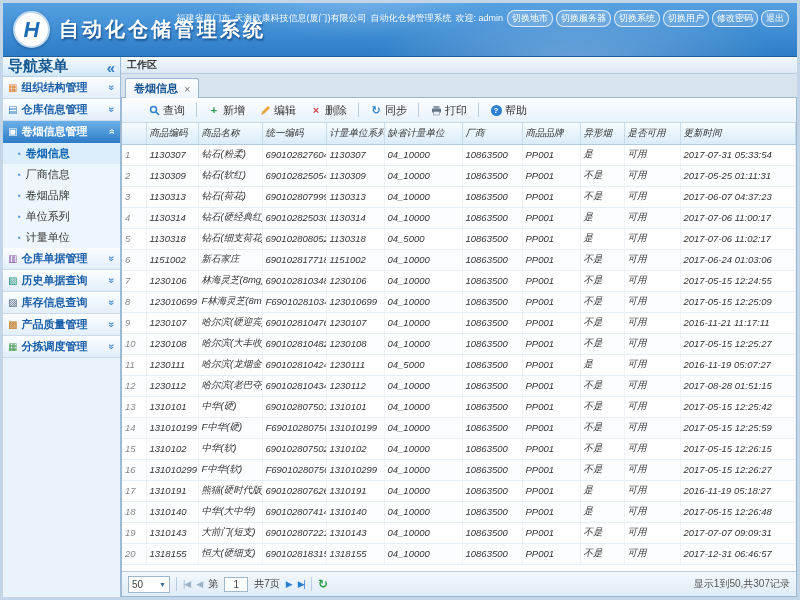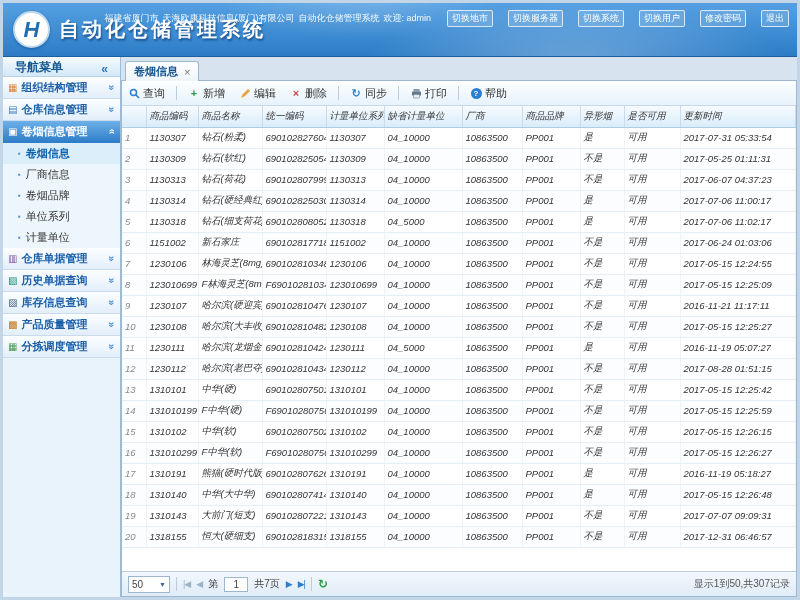--- a/index.html
+++ b/index.html
@@ -23,30 +23,30 @@
   .logo-area { position: absolute; left: 10px; top: 8px; display: flex; align-items: center; gap: 9px; }
   .logo-circle {
     width: 37px; height: 37px; border-radius: 50%; background: #fff; color: #1e6db5;
     font-weight: bold; font-style: italic; font-size: 22px;
     display: flex; align-items: center; justify-content: center;
     border: 2px solid #bcd9f0; box-shadow: 0 1px 3px rgba(0,40,90,.4);
   }
   .app-title { font-size: 20px; font-weight: bold; letter-spacing: 3px; text-shadow: 1px 2px 2px rgba(0,40,90,.55); }
   .header-right { position: absolute; top: 7px; right: 8px; font-size: 9px; display: flex; align-items: center; gap: 4px; white-space: nowrap; }
   .hinfo { opacity: .95; }
-  .hbtn { border: 1px solid rgba(255,255,255,.75); border-radius: 2px; padding: 1px 4px; background: rgba(255,255,255,.14); cursor: pointer; margin-left: 12px; }
+  .hbtn { border: 1px solid rgba(255,255,255,.75); border-radius: 8px; padding: 1px 4px; background: rgba(255,255,255,.14); cursor: pointer; }
 
   
   .main { flex: 1; display: flex; min-height: 0; }
 
   .sidebar { width: 118px; flex: 0 0 118px; background: #e9f3fc; border-right: 1px solid #9fbcd6; display: flex; flex-direction: column; }
   .sidebar-header {
     flex: 0 0 20px; background: linear-gradient(#f4fafe, #d3e8f8); border-bottom: 1px solid #b9d2e6;
-    color: #13568f; font-weight: bold; font-size: 12px;
-    display: flex; align-items: flex-end; justify-content: space-between; padding: 0 12px;
+    color: #13568f; font-weight: bold; font-size: 15px;
+    display: flex; align-items: flex-end; justify-content: space-between; padding: 0 5px;
   }
   .collapse-icon { color: #2d7bc4; cursor: pointer; }
   .menu { flex: 1; overflow: hidden; }
   .group {
     height: 22px; display: flex; align-items: center; gap: 4px; padding: 0 5px;
     background: linear-gradient(#fcfeff, #e2eefa); border-bottom: 1px solid #cadcec;
     color: #1a5fa8; font-size: 11px; font-weight: bold; cursor: pointer; white-space: nowrap; overflow: hidden;
   }
   .group .chev { margin-left: auto; color: #4a90d9; font-size: 10px; transform: rotate(90deg); }
   .group.active { background: linear-gradient(#6cb0e8, #2f7ec9); color: #fff; border-bottom-color: #2f7ec9; }
@@ -69,21 +69,21 @@
     height: 20px; background: linear-gradient(#ffffff, #eef5fb); border: 1px solid #9cb8d0; border-bottom: none;
     border-radius: 3px 3px 0 0; font-size: 11px; color: #14538f; font-weight: bold;
     display: flex; align-items: center; gap: 6px; padding: 0 8px; position: relative; top: 1px;
   }
   .tab-close { color: #777; font-weight: normal; cursor: pointer; }
 
   .panel { flex: 1; background: #fff; border: 1px solid #9cb8d0; border-top: none; display: flex; flex-direction: column; min-height: 0; margin: 0 0 0 0; }
 
   .toolbar {
     flex: 0 0 25px; background: linear-gradient(#fdfeff, #e7f2fb); border-bottom: 1px solid #c8d8e8;
-    display: flex; align-items: center; gap: 2px; padding: 0 0; font-size: 11px; color: #333;
+    display: flex; align-items: center; gap: 2px; padding: 0 20px; font-size: 11px; color: #333;
   }
   .tbtn { display: flex; align-items: center; gap: 3px; padding: 2px 5px; border: 1px solid transparent; border-radius: 2px; cursor: pointer; background: transparent; font: inherit; color: inherit; }
   .tsep { width: 1px; height: 14px; background: #b9cdde; margin: 0 3px; }
   .ticon { width: 12px; height: 12px; display: inline-flex; align-items: center; justify-content: center; font-size: 11px; line-height: 1; }
 
   .table-wrap { flex: 1; min-height: 0; overflow-y: scroll; overflow-x: hidden; background: #fff; }
   .table-wrap::-webkit-scrollbar { width: 15px; }
   .table-wrap::-webkit-scrollbar-track { background: #eef4f9; border-left: 1px solid #d5e2ed; }
   .table-wrap::-webkit-scrollbar-thumb { background: #c3d6e6; border: 2px solid #eef4f9; border-radius: 4px; }
 
@@ -205,20 +205,23 @@
           </div>
           <div class="group">
             <span class="gicon" style="color: rgb(63, 153, 80);">▦</span>
             <span class="glabel">分拣调度管理</span>
             <span class="chev">»</span>
           </div>
         </div>
     </aside>
 
     <section class="content">
+      <div class="workspace-bar">
+        <span>工作区</span>
+      </div>
 
       <div class="tabstrip">
         <div class="tab">
           <span>卷烟信息</span>
           <span class="tab-close">×</span>
         </div>
       </div>
 
       <div class="panel">
         <div class="toolbar" id="toolbar">

